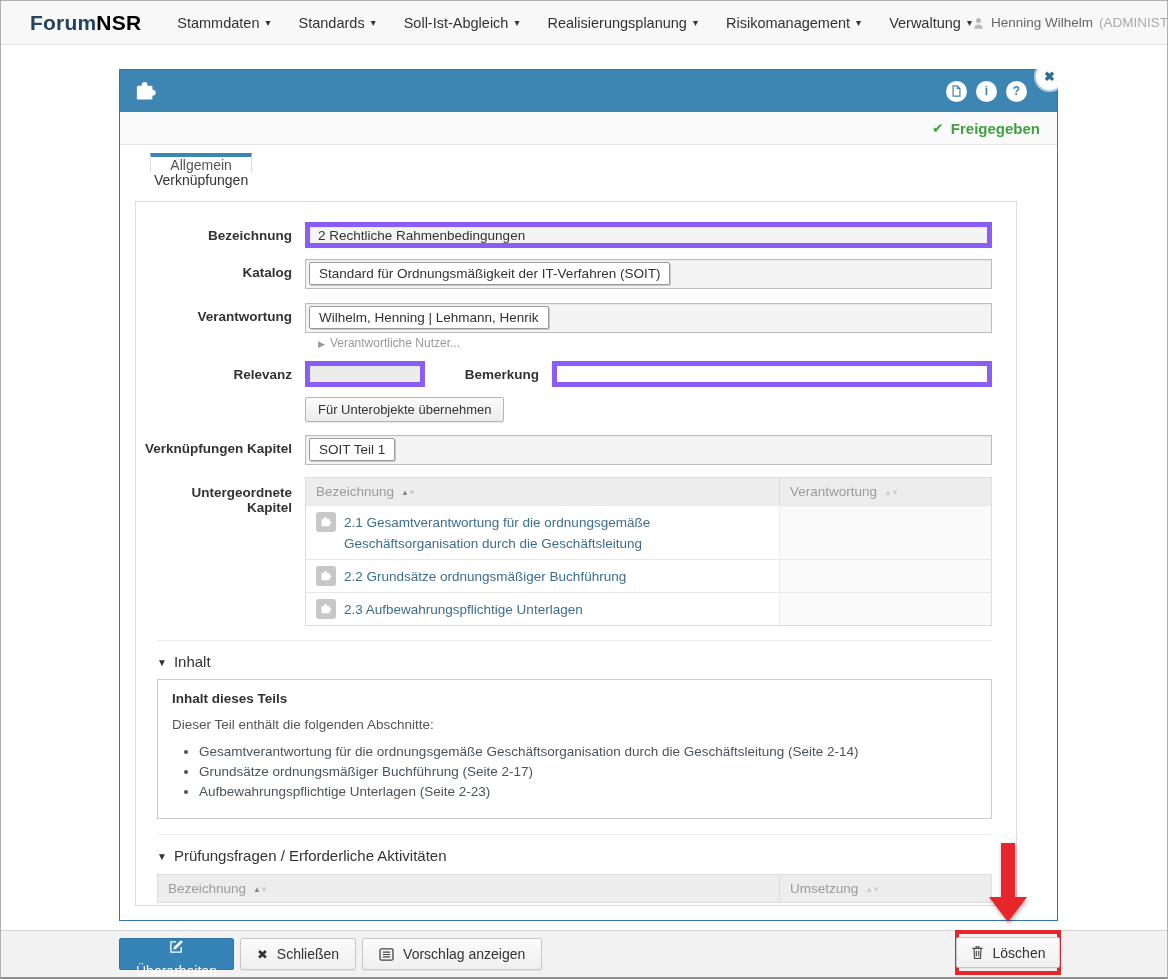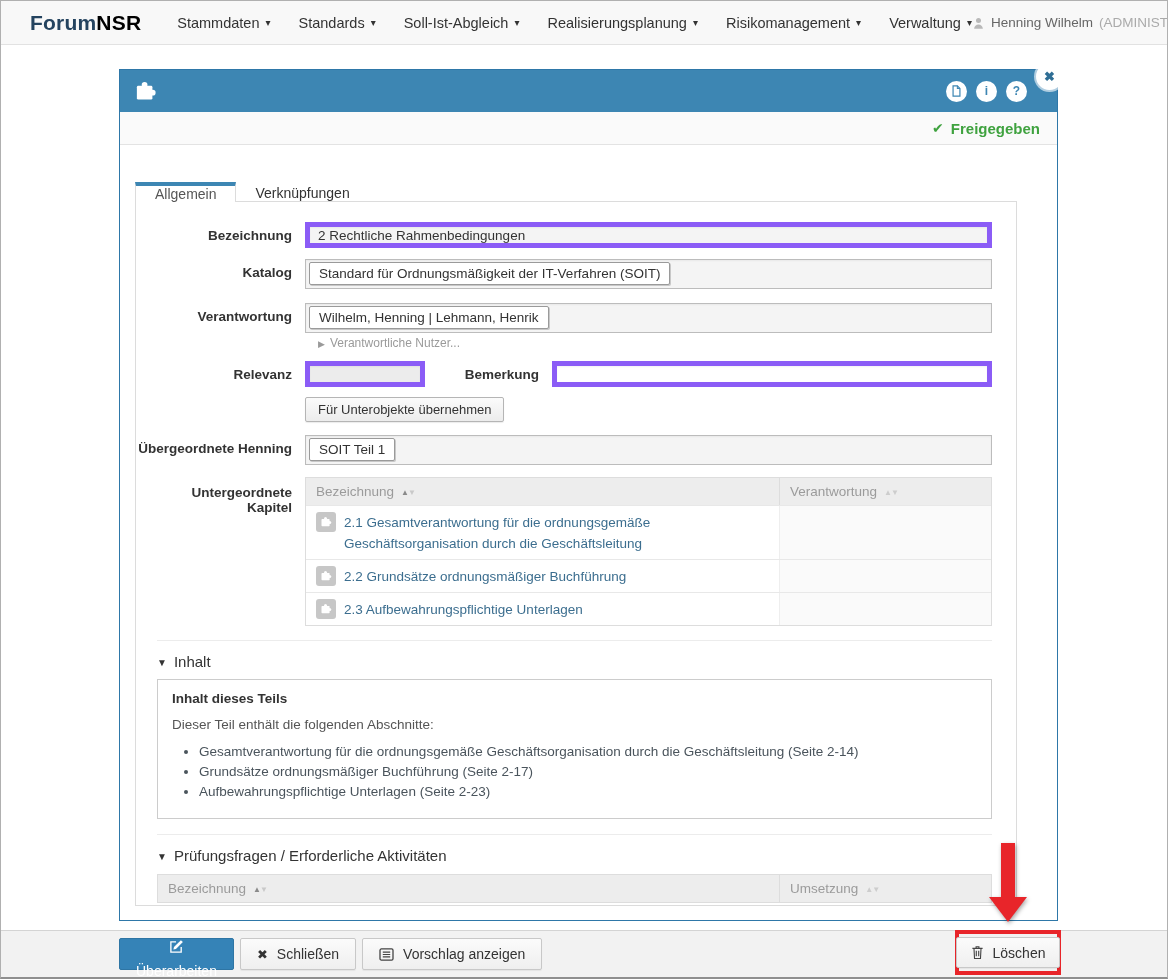--- a/index.html
+++ b/index.html
@@ -45,21 +45,21 @@
     background:#fff; color:#2f6e95; display:flex; align-items:center; justify-content:center;
     font-size:13px; font-weight:bold; z-index:6; cursor:pointer; box-shadow:0 0 0 2px rgba(255,255,255,.6);
   }
   .status-bar {
     height:33px; background:#fafafa; border-bottom:1px solid #e3e3e3;
     display:flex; align-items:center; justify-content:flex-end; padding-right:17px; gap:7px;
   }
   .status-check { color:#3fa23f; font-size:14px; }
   .status-text { color:#3fa23f; font-size:15px; font-weight:bold; }
 
-  .tabs { position:absolute; left:15px; top:83px; height:48px; display:flex; align-items:flex-end; z-index:3; }
+  .tabs { position:absolute; left:15px; top:83px; height:48px; display:flex; align-items:center; z-index:3;flex-direction:column; }
   .tab { display:flex; align-items:center; padding:0 19px; font-size:14px; color:#333; cursor:pointer; }
   .tab.active {
     background:#fff; border:1px solid #dcdcdc; border-bottom:none; border-top:4px solid #3d86b3;
     color:#555; margin-bottom:-1px;
   }
 
   .panel {
     position:absolute; left:15px; top:131px; width:882px; height:705px;
     border:1px solid #dcdcdc; background:#fff; overflow:hidden;
   }
@@ -277,21 +277,21 @@
         <input class="inp disabled relevanz-inp" value="" style="">
         <div class="bem-label">Bemerkung</div>
         <div class="grow"><input class="inp white" value="" style=""></div>
       </div>
 
       <div style="margin:10px 0 0 169px;">
         <button class="gbtn">Für Unterobjekte übernehmen</button>
       </div>
 
       <div class="form-row" style="margin-top:13px;">
-        <div class="flabel">Übergeordnete Henning</div>
+        <div class="flabel">Verknüpfungen Kapitel</div>
         <div class="grow">
             <div class="tokenfield">
           <span class="token">SOIT Teil 1</span>
         </div>
           </div>
       </div>
 
       <div class="form-row" style="margin-top:12px;">
         <div class="flabel" style="padding-top:8px;">
           <div>Untergeordnete</div>

